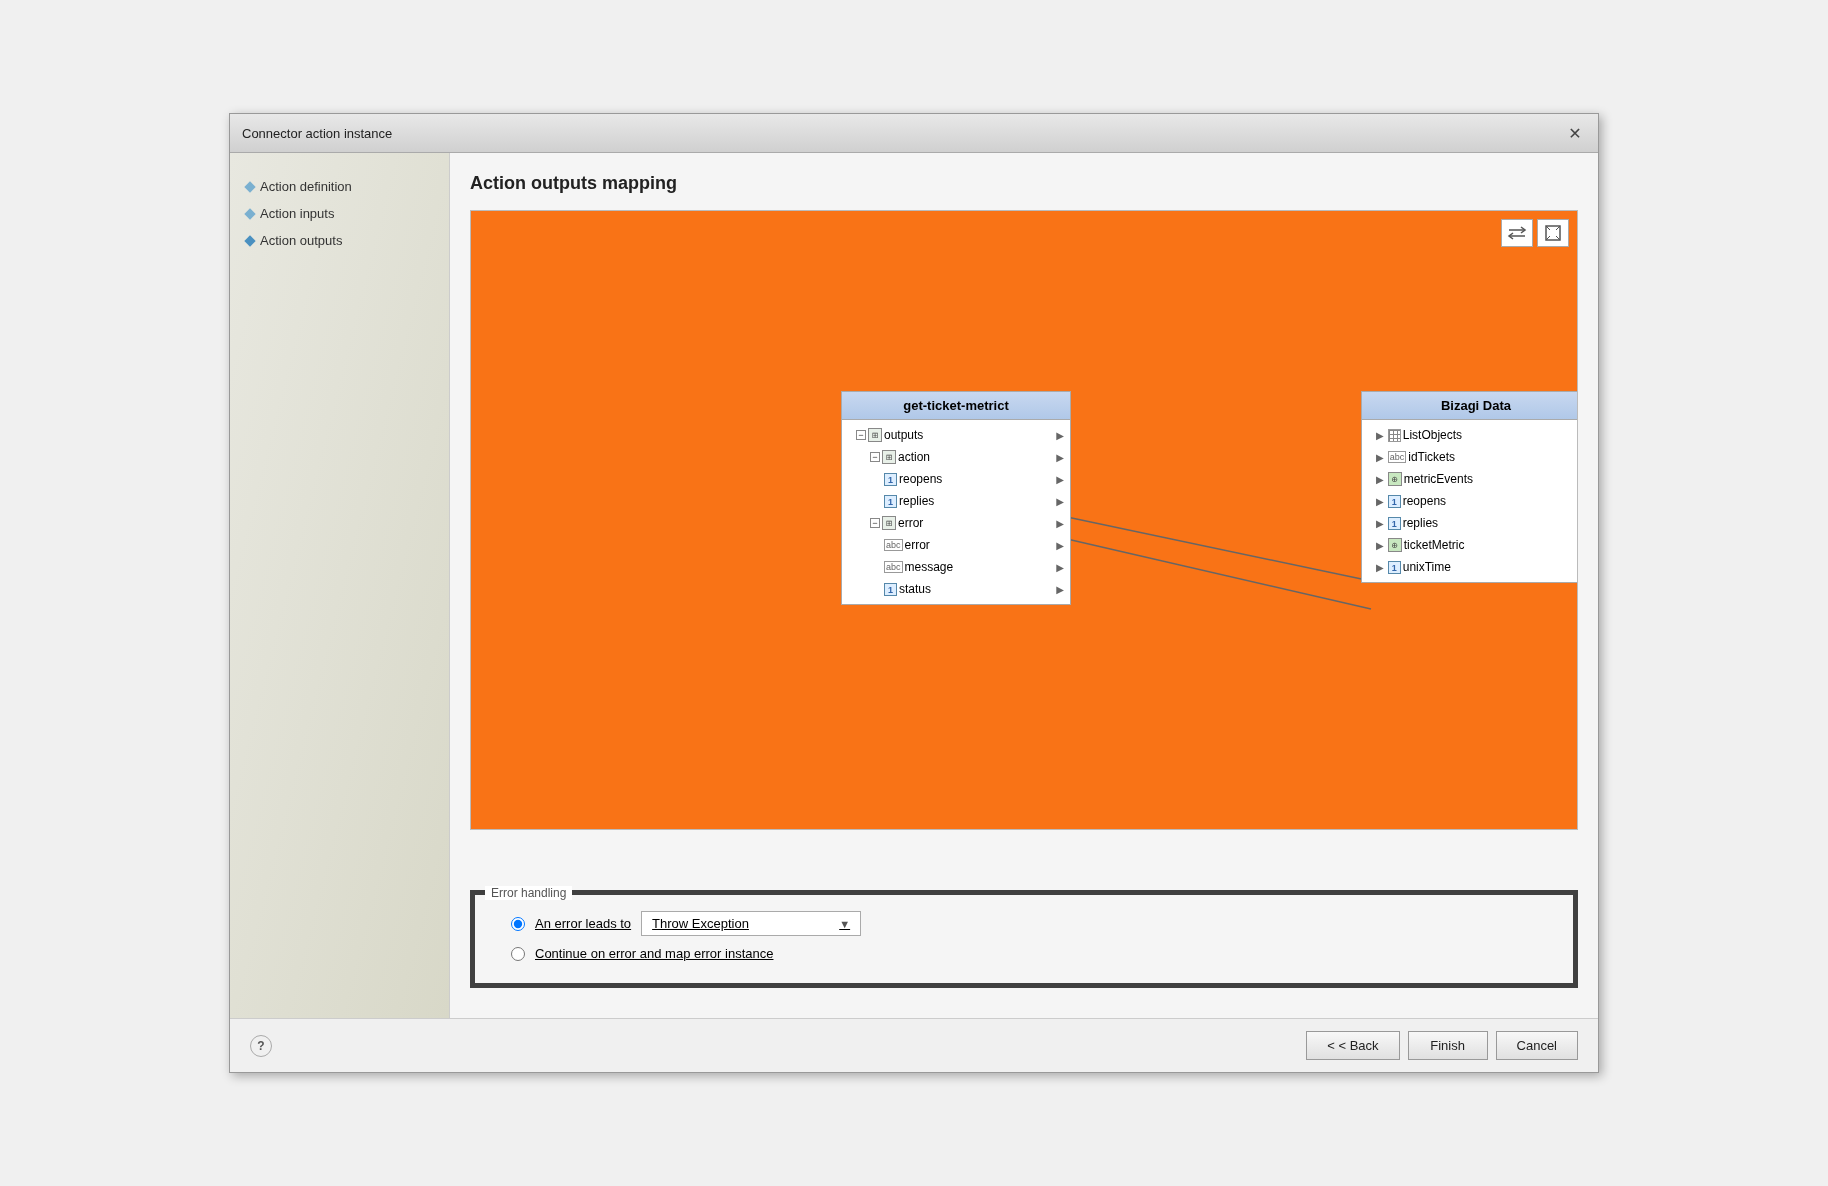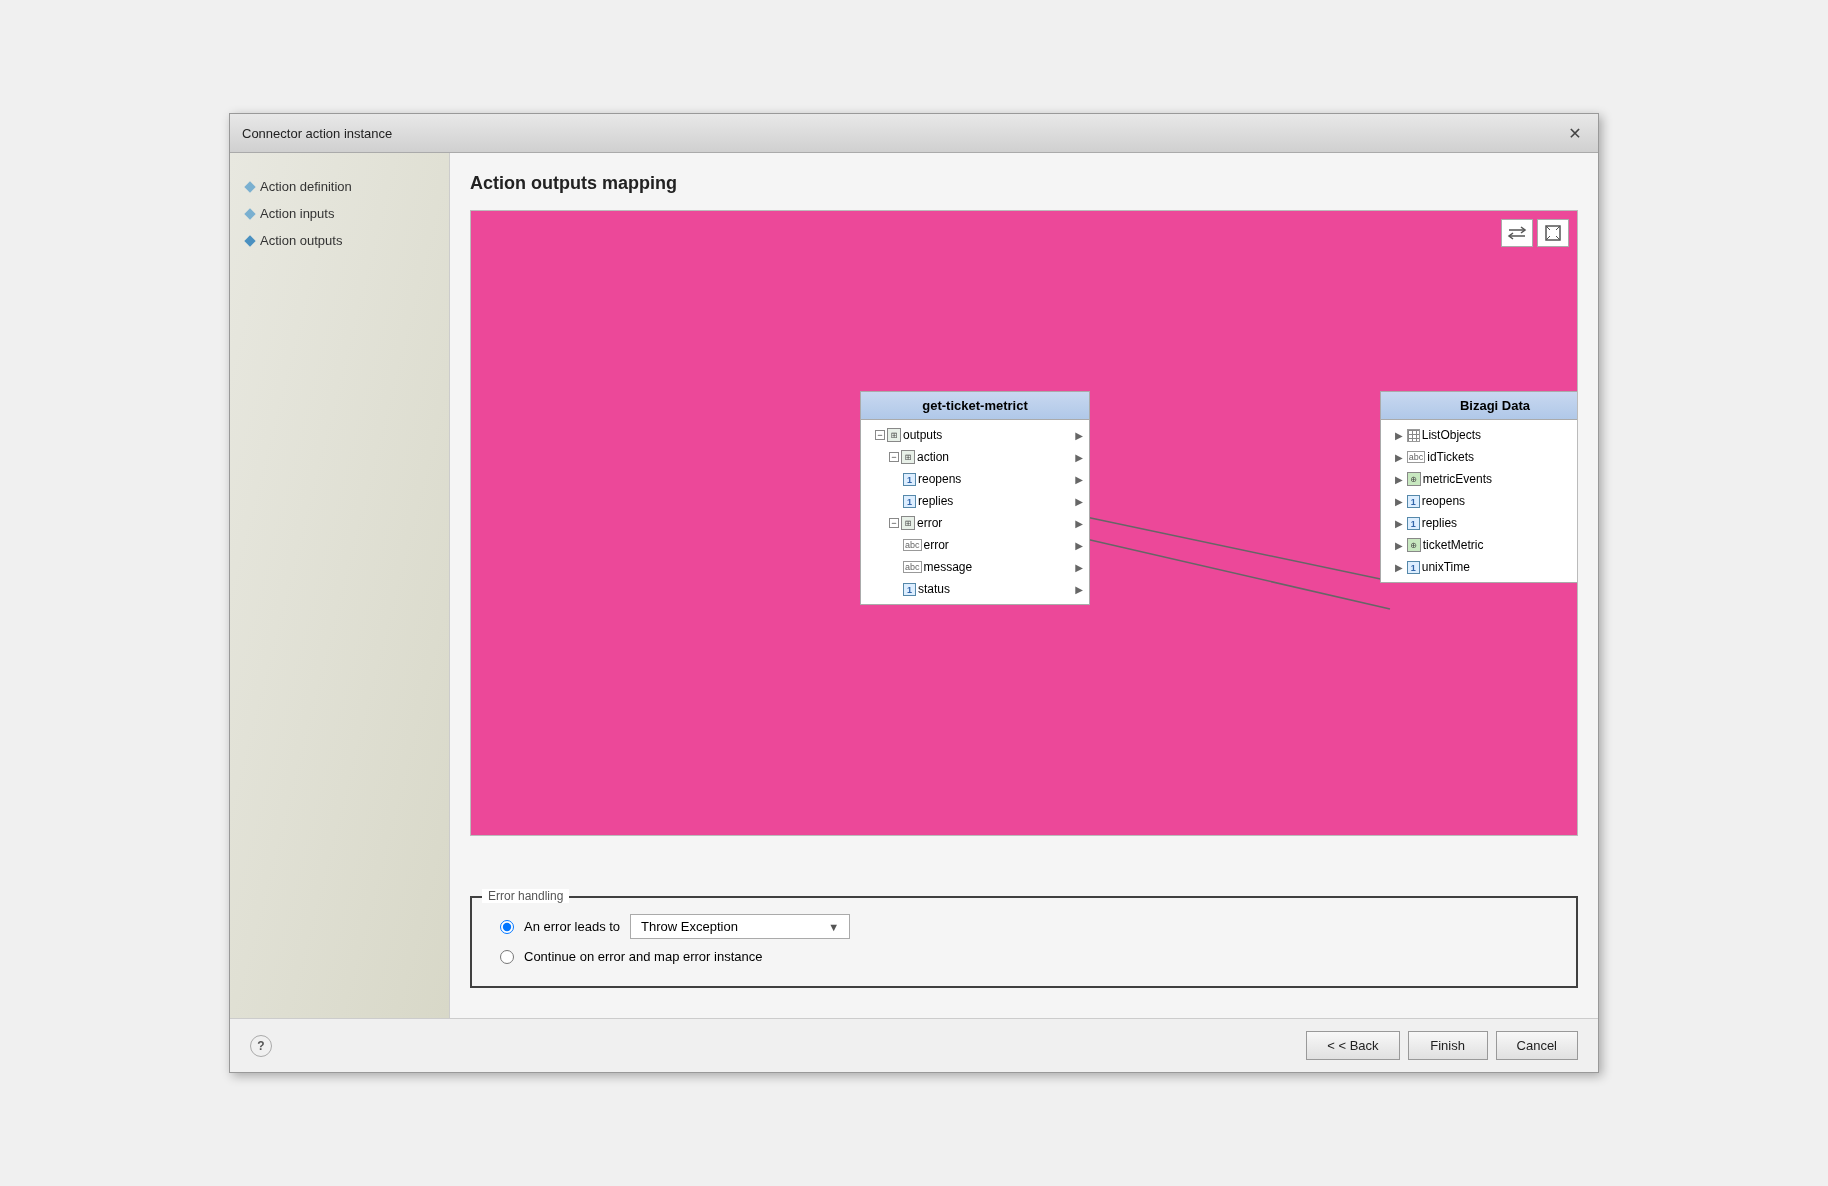--- a/index.html
+++ b/index.html
@@ -86,26 +86,25 @@
       overflow: hidden;
     }
     .page-title {
       font-size: 18px;
       font-weight: bold;
       color: #222;
       margin-bottom: 16px;
     }
     .mapping-area {
       flex: 1;
-      background: #ec4899;
+      background: #f97316;
       border: 1px solid #bbb;
       position: relative;
       overflow: hidden;
       margin-bottom: 14px;
-      padding-left: 19px;
     }
     .mapping-toolbar {
       position: absolute;
       top: 8px;
       right: 8px;
       display: flex;
       gap: 4px;
     }
     .toolbar-btn {
       width: 32px;
@@ -226,39 +225,40 @@
     }
     .svg-connector {
       position: absolute;
       top: 0;
       left: 0;
       width: 100%;
       height: 100%;
       pointer-events: none;
     }
     .fieldset-like {
-      border: 2px solid #404040;
-      padding: 16px 28px 12px;
+      border: 5px solid #404040;
+      padding: 16px 36px 12px;
       position: relative;
       margin-top: 46px;
     }
     .fieldset-legend {
       position: absolute;
       top: -9px;
       left: 10px;
       background: white;
       padding: 0 6px;
       font-size: 12px;
       color: #555;
     }
     .radio-row {
       display: flex;
       align-items: center;
       gap: 10px;
       margin-bottom: 10px;
+      text-decoration: underline;
     }
     .radio-row input[type="radio"] {
       width: 14px;
       height: 14px;
     }
     .footer {
       background: #f0f0f0;
       border-top: 1px solid #ccc;
       padding: 12px 20px;
       display: flex;

